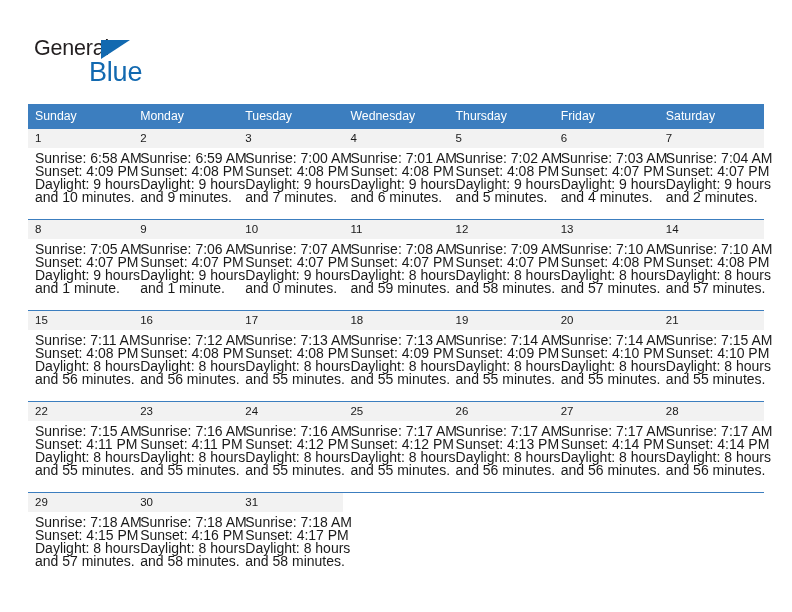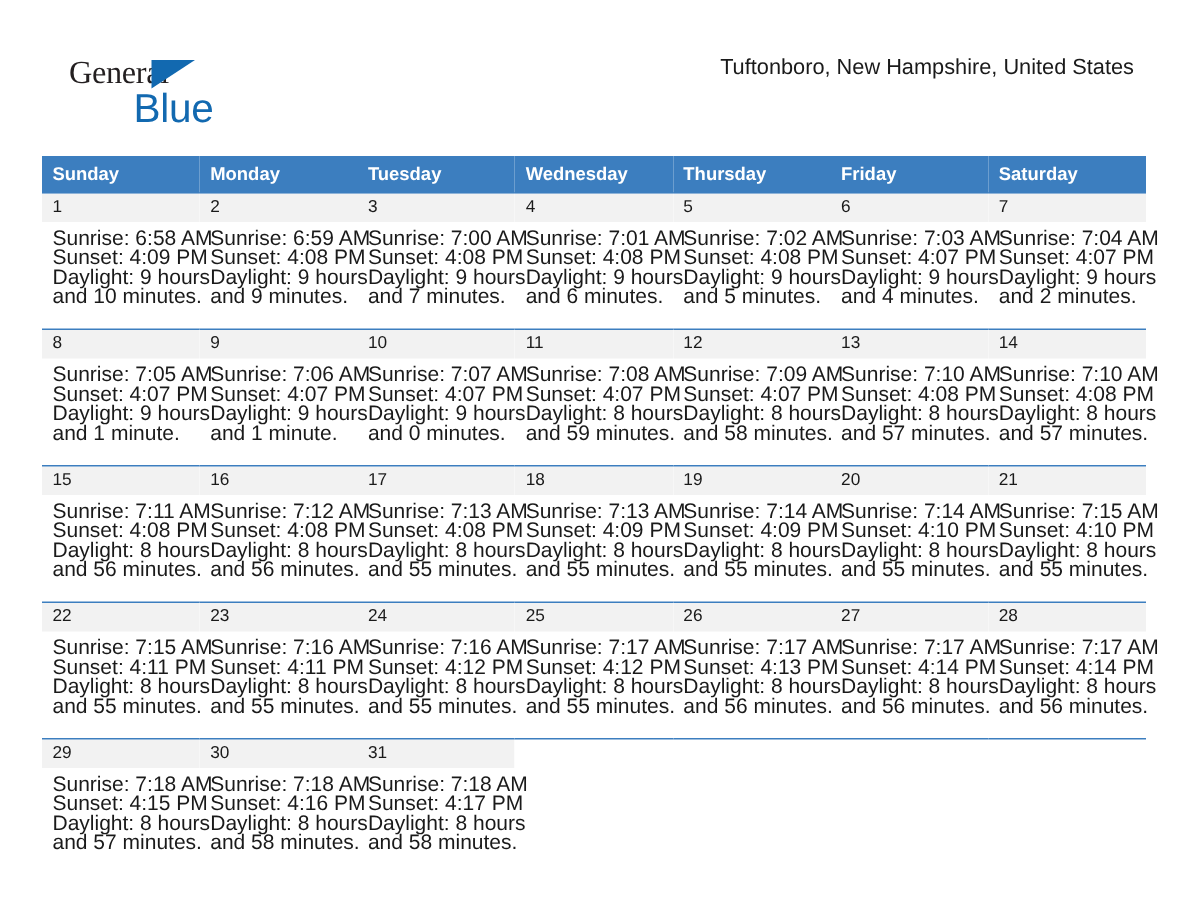--- a/index.html
+++ b/index.html
@@ -31,26 +31,26 @@
   }
   .logo {
     position: absolute;
     left: 34px;
     top: 36px;
     width: 180px;
     height: 50px;
   }
   .logo-general {
     position: absolute;
-    left: 12px;
+    left: 0;
     top: 0;
     font-size: 21.5px;
     letter-spacing: -0.2px;
     color: #231f20;
-    font-family: Liberation Serif, serif;
+    font-family: Liberation Sans, sans-serif;
   }
   .logo-triangle {
     position: absolute;
     left: 67px;
     top: 4px;
     width: 0;
     height: 0;
     border-left: 29px solid #1269b0;
     border-bottom: 19px solid transparent;
   }
@@ -88,21 +88,21 @@
     position: absolute;
     left: 28px;
     top: 104px;
     width: 736px;
     border-collapse: collapse;
     table-layout: fixed;
   }
   .calendar th {
     background: #3c7ebf;
     color: #ffffff;
-    font-weight: bold;
+    font-weight: normal;
     font-size: 12.3px;
     text-align: left;
     padding: 5px 0 5px 7px;
     height: 12px;
     border: none;
   }
   .calendar td {
     vertical-align: top;
     padding: 0;
     border: none;
@@ -150,21 +150,20 @@
 
   <div class="header">
 
     <div class="logo">
       <span class="logo-general">General</span>
       <span class="logo-triangle"></span>
       <span class="logo-blue">Blue</span>
     </div>
 
     <div class="title-block">
-      <div class="location-sub">Tuftonboro, New Hampshire, United States</div>
     </div>
 
   </div>
 
   <table class="calendar">
     <thead>
       <tr>
         <th>Sunday</th>
         <th>Monday</th>
         <th>Tuesday</th>

